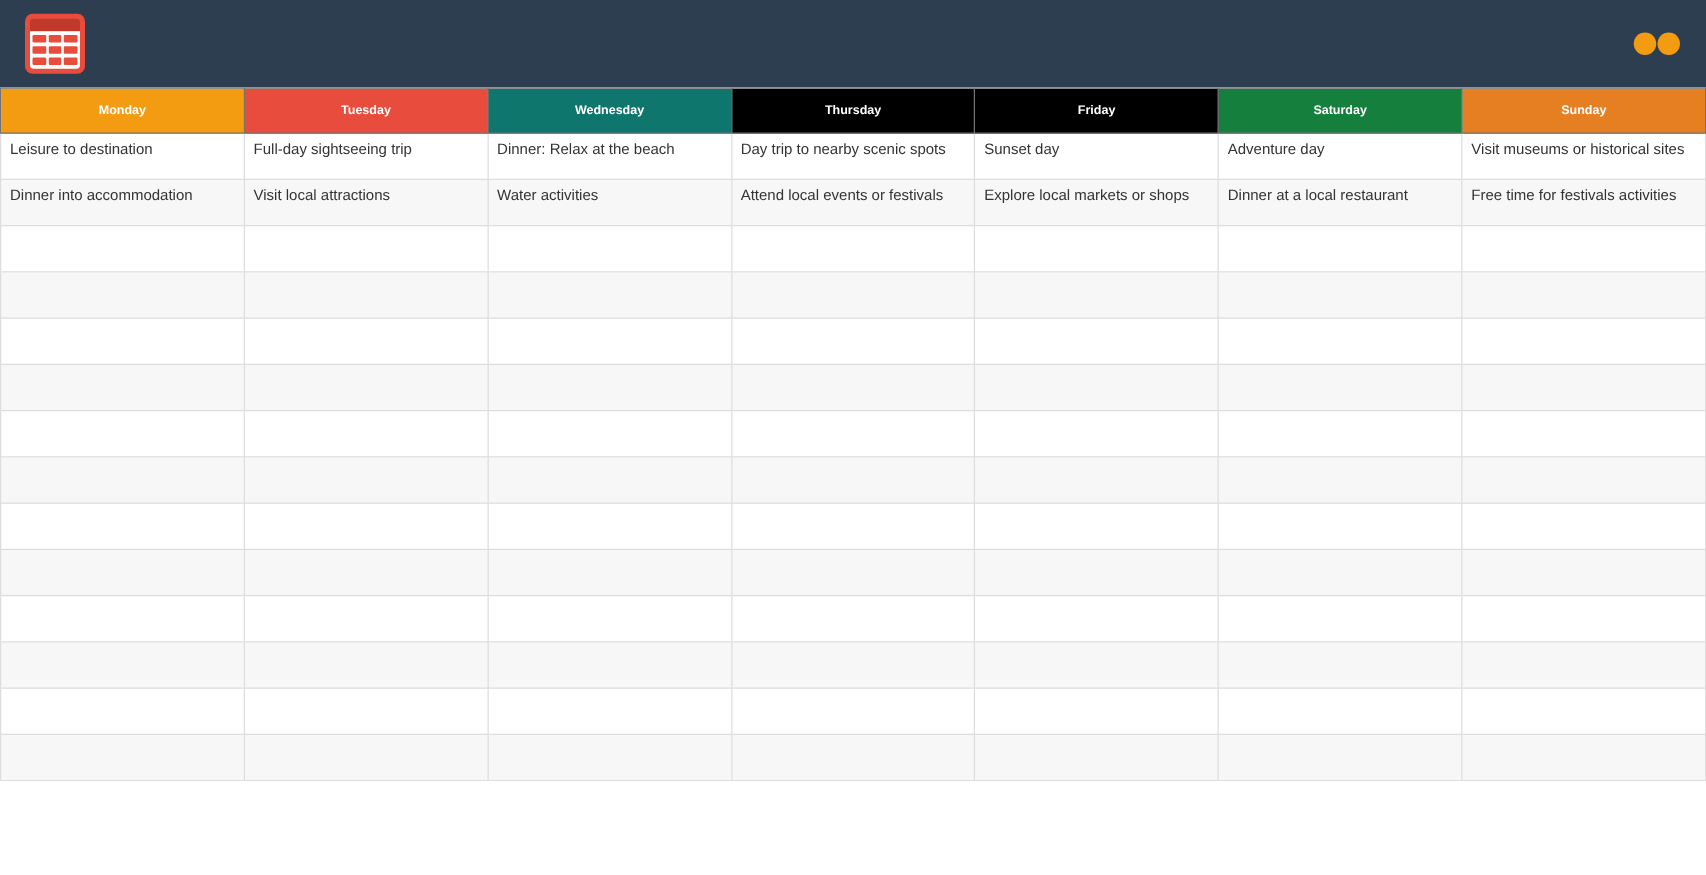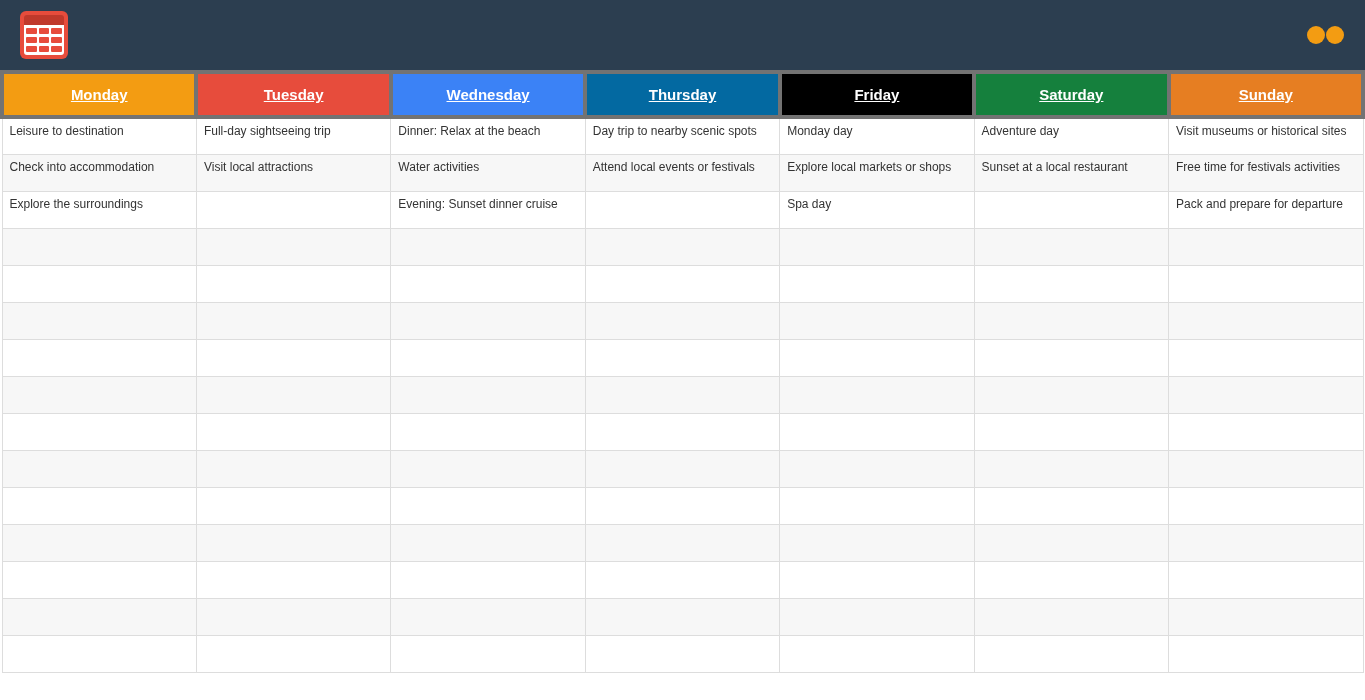--- a/index.html
+++ b/index.html
@@ -93,43 +93,42 @@
       width: 100%;
       overflow: hidden;
     }
     table {
       width: 100%;
       border-collapse: collapse;
       table-layout: fixed;
     }
     thead th {
       color: white;
-      font-size: 15px;
+      font-size: 10px;
       font-weight: bold;
       text-align: center;
       padding: 12px 6px;
-      border: 4px solid #737373;
-      text-decoration: underline;
+      border: 1px solid #737373;
     }
     tbody td {
       border: 1px solid #ddd;
       padding: 5px 7px;
       font-size: 12px;
       color: #333;
       height: 37px;
       vertical-align: top;
       background: #fff;
     }
     tbody tr:nth-child(even) td {
       background: #f7f7f7;
     }
     .th-monday    { background: #f39c12; }
     .th-tuesday   { background: #e74c3c; margin-top: 43px; }
-    .th-wednesday { background: #3b82f6; }
-    .th-thursday  { background: #0369a1; }
+    .th-wednesday { background: #0f766e; }
+    .th-thursday  { background: #000000; }
     .th-friday    { background: #000000; }
     .th-saturday  { background: #15803d; }
     .th-sunday    { background: #e67e22; text-align: center; }
   </style>
 </head>
 <body>
 
 <div class="header">
   <div class="header-left">
     <div class="calendar-icon">
@@ -168,41 +167,32 @@
           <th class="th-saturday">Saturday</th>
           <th class="th-sunday">Sunday</th>
         </tr>
     </thead>
     <tbody id="calendar-body">
     <tr>
           <td>Leisure to destination</td>
           <td>Full-day sightseeing trip</td>
           <td>Dinner: Relax at the beach</td>
           <td>Day trip to nearby scenic spots</td>
-          <td>Monday day</td>
+          <td>Sunset day</td>
           <td>Adventure day</td>
           <td>Visit museums or historical sites</td>
         </tr>
         <tr>
-          <td>Check into accommodation</td>
+          <td>Dinner into accommodation</td>
           <td>Visit local attractions</td>
           <td>Water activities</td>
           <td>Attend local events or festivals</td>
           <td>Explore local markets or shops</td>
-          <td>Sunset at a local restaurant</td>
+          <td>Dinner at a local restaurant</td>
           <td>Free time for festivals activities</td>
-        </tr>
-        <tr>
-          <td>Explore the surroundings</td>
-          <td></td>
-          <td>Evening: Sunset dinner cruise</td>
-          <td></td>
-          <td>Spa day</td>
-          <td></td>
-          <td>Pack and prepare for departure</td>
         </tr>
         <tr>
           <td></td>
           <td></td>
           <td></td>
           <td></td>
           <td></td>
           <td></td>
           <td></td>
         </tr>

